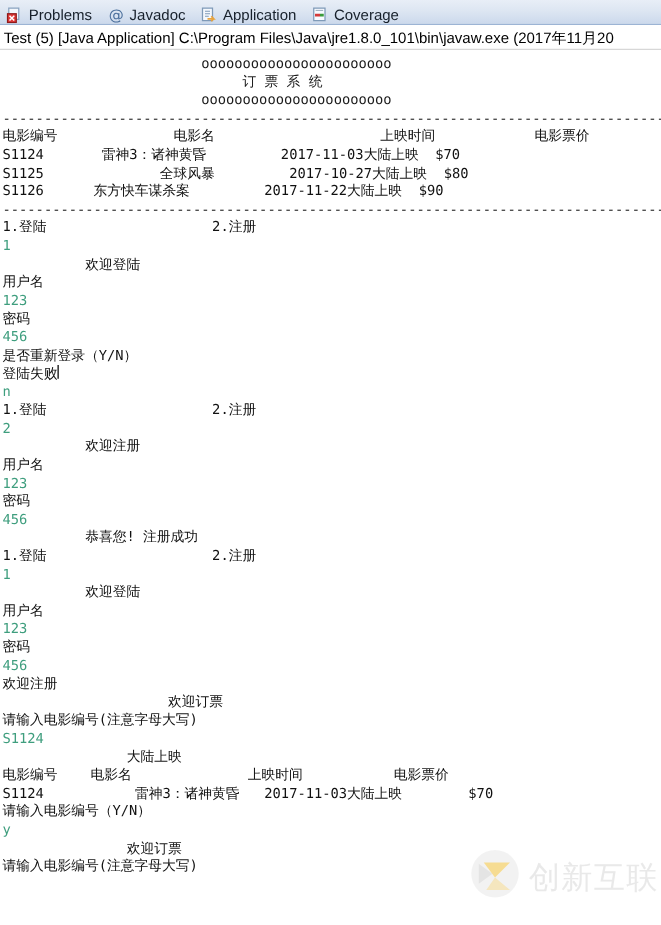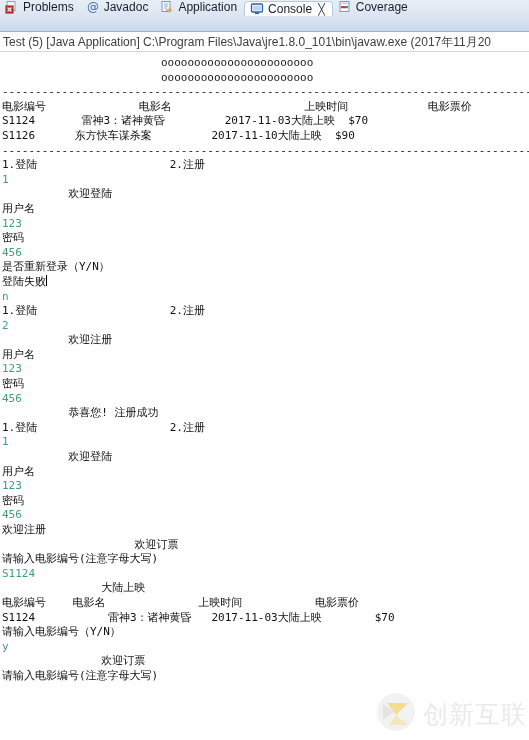--- a/index.html
+++ b/index.html
@@ -11,25 +11,25 @@
     width: 529px;
     height: 740px;
     overflow: hidden;
     font-family: "Liberation Sans", sans-serif;
     -webkit-font-smoothing: antialiased;
   }
 
   
   .tabbar {
     position: relative;
-    height: 32px;
+    height: 20px;
     background: linear-gradient(to bottom, #e8eef7 0%, #dde6f2 45%, #ccd9ec 100%);
     border-bottom: 1px solid #9cb4d4;
     display: flex;
-    align-items: flex-start;
+    align-items: flex-end;
     box-sizing: border-box;
     overflow: hidden;
   }
   .tab {
     display: flex;
     align-items: center;
     gap: 4px;
     padding: 0 7px 0 5px;
     font-size: 12px;
     color: #17202b;
@@ -56,21 +56,21 @@
 
   
   .ticon { width: 14px; height: 14px; display: inline-block; flex: 0 0 14px; position: relative; }
 
   
   .statusline {
     height: 20px;
     line-height: 20px;
     padding: 0 8px 0 3px;
     font-size: 12px;
-    color: #404040;
+    color: #000000;
     background: #ffffff;
     border-bottom: 1px solid #d7d7d7;
     white-space: nowrap;
     overflow: hidden;
     box-sizing: border-box;
   }
 
   
   .console {
     position: relative;
@@ -151,56 +151,47 @@
     <span class="ticon">
       <svg width="14" height="14" viewBox="0 0 14 14">
         <rect x="2" y="1.5" width="8" height="10" fill="#f4f8fd" stroke="#7f9ab8" stroke-width="1"></rect>
         <path d="M4 4h4 M4 6h4 M4 8h3" stroke="#7f9ab8" stroke-width="0.8"></path>
         <path d="M6 10 l5 0 l-2 -2 M11 10 l-2 2" fill="none" stroke="#e8a33d" stroke-width="1.4"></path>
       </svg>
     </span>
     <span class="tlabel">Application</span>
   </div>
 
-  <div class="tab active">
-    <span class="ticon">
-      <svg width="14" height="14" viewBox="0 0 14 14">
-        <rect x="1.5" y="2" width="11" height="8" rx="1" fill="#ffffff" stroke="#2f5f9e" stroke-width="1.3"></rect>
-        <rect x="3" y="3.5" width="8" height="5" fill="#bcd4ee"></rect>
-        <rect x="5" y="10.5" width="4" height="1.6" fill="#2f5f9e"></rect>
-      </svg>
-    </span>
-    <span class="tlabel">Console</span>
-    <span class="closeglyph">╳</span>
-  </div>
 
   <div class="tab">
     <span class="ticon">
       <svg width="14" height="14" viewBox="0 0 14 14">
         <rect x="2" y="1.5" width="9" height="10" fill="#f7faff" stroke="#7f9ab8" stroke-width="1"></rect>
         <rect x="3" y="6" width="4" height="2.2" fill="#d33a3a"></rect>
         <rect x="7" y="6" width="3" height="2.2" fill="#3b9b3b"></rect>
         <path d="M3.5 3.3h6" stroke="#9ab" stroke-width="0.8"></path>
       </svg>
     </span>
     <span class="tlabel">Coverage</span>
   </div>
 </div>
 
 <div class="statusline">Test (5) [Java Application] C:\Program Files\Java\jre1.8.0_101\bin\javaw.exe (2017年11月20</div>
 
 <div class="console">
   <div id="console-lines">
       <div class="line banner">                        ooooooooooooooooooooooo</div>
+      <div class="line banner">                             订 票 系 统</div>
       <div class="line banner">                        ooooooooooooooooooooooo</div>
       <div class="line out"></div>
       <div class="line rule">-----------------------------------------------------------------------------------------</div>
       <div class="line out">电影编号              电影名                    上映时间            电影票价</div>
       <div class="line out">S1124       雷神3：诸神黄昏         2017-11-03大陆上映  $70</div>
-      <div class="line out">S1126      东方快车谋杀案         2017-11-10大陆上映  $90</div>
+      <div class="line out">S1125              全球风暴         2017-10-27大陆上映  $80</div>
+      <div class="line out">S1126      东方快车谋杀案         2017-11-22大陆上映  $90</div>
       <div class="line rule">-----------------------------------------------------------------------------------------</div>
       <div class="line out">1.登陆                    2.注册</div>
       <div class="line in">1</div>
       <div class="line out"></div>
       <div class="line out">          欢迎登陆</div>
       <div class="line out"></div>
       <div class="line out">用户名</div>
       <div class="line in">123</div>
       <div class="line out">密码</div>
       <div class="line in">456</div>

